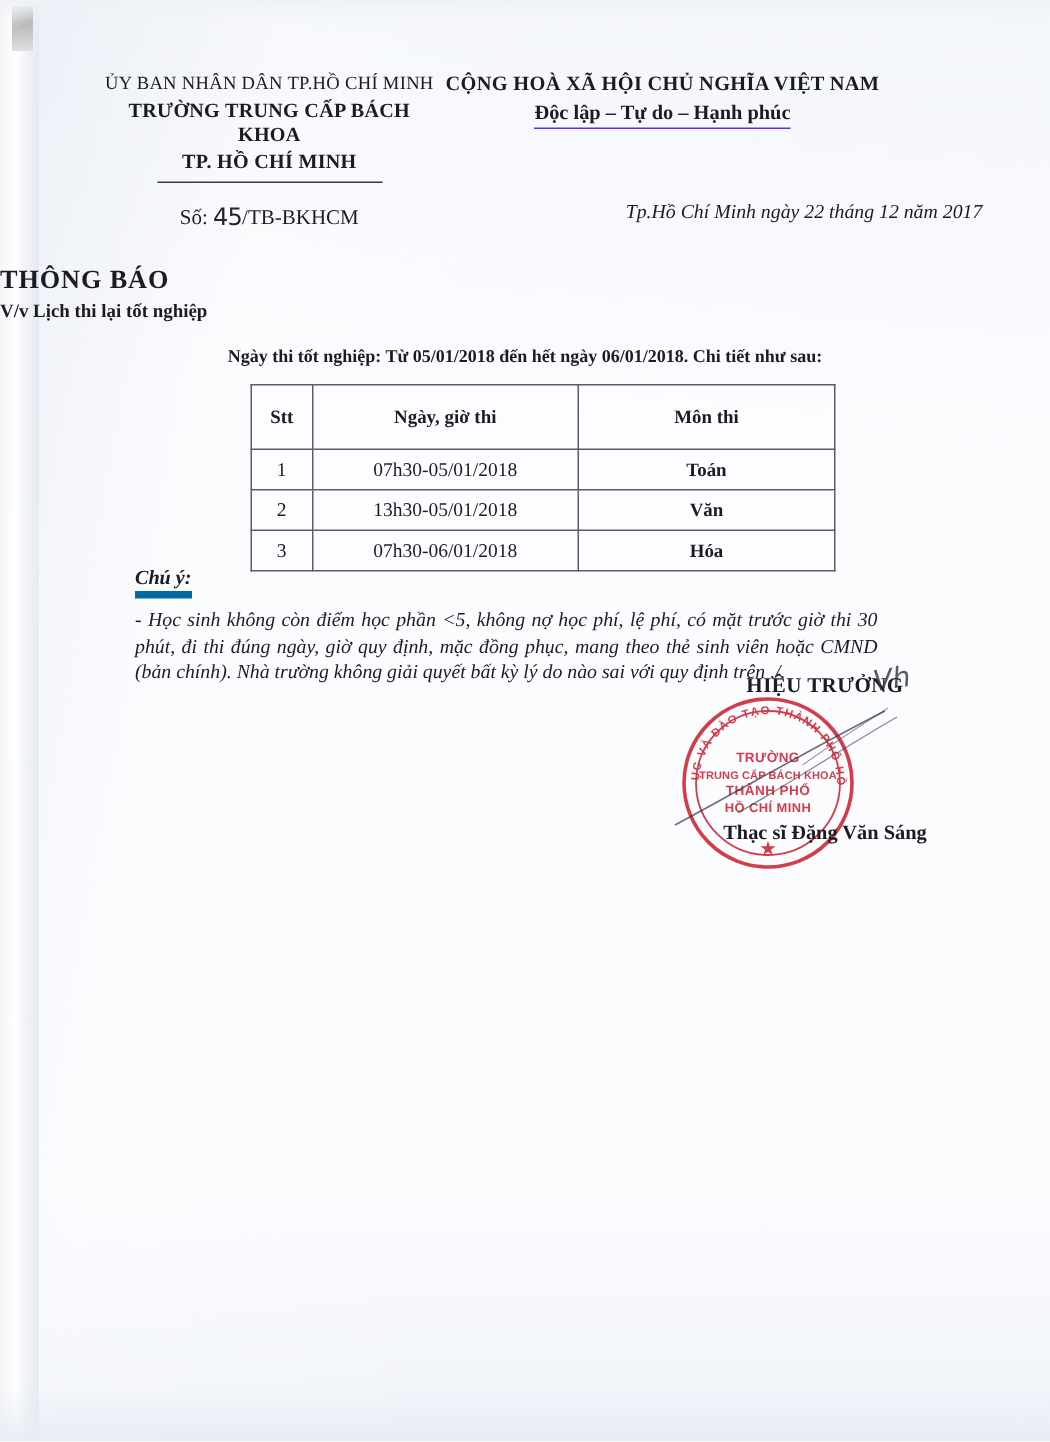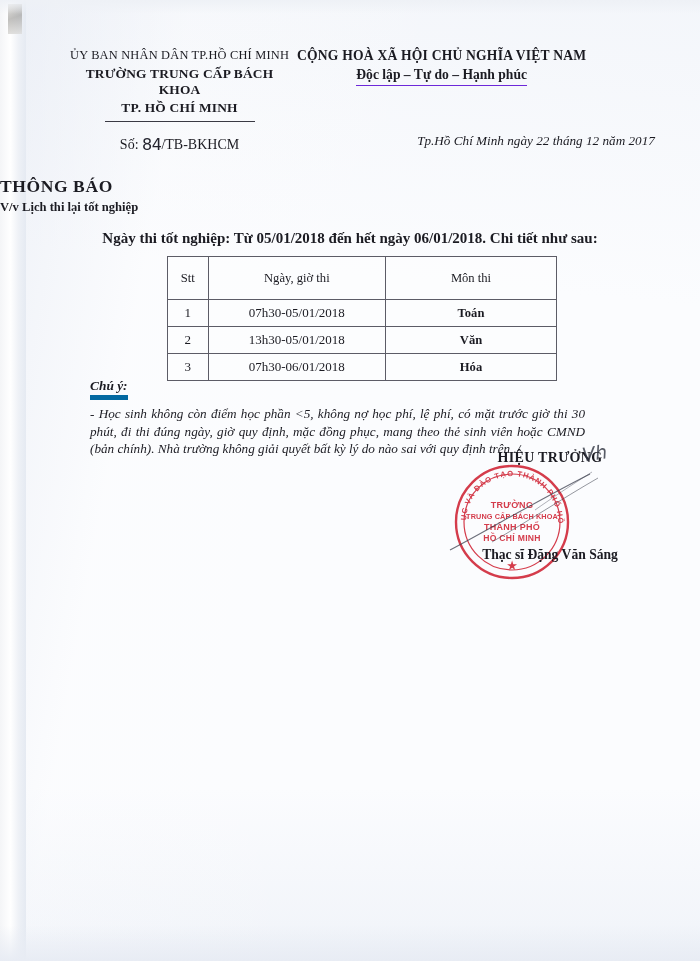--- a/index.html
+++ b/index.html
@@ -158,41 +158,41 @@
     margin-top: 3px;
   }
 
   
   .lead {
     position: absolute;
     top: 230px; left: 0;
     width: 700px;
     text-align: center;
     font-weight: bold;
-    font-size: 15px;
+    font-size: 12px;
     white-space: nowrap;
   }
 
   
   .exam-table {
     position: absolute;
     top: 256px;
     left: 167px;
     width: 390px;
     border-collapse: collapse;
     background: rgba(255,255,255,0.35);
   }
   .exam-table td, .exam-table th {
     border: 1px solid #5c5c66;
     font-size: 12.6px;
     padding: 0;
     text-align: center;
     vertical-align: middle;
   }
-  .exam-table thead th { height: 42px; font-weight: normal; margin-top: 24px; }
+  .exam-table thead th { height: 42px; font-weight: bold; margin-top: 24px; }
   .exam-table tbody td { height: 26px; font-weight: normal; }
   .col-stt { width: 40px; }
   .col-date { width: 178px; }
   .col-subject { width: 172px; }
   .exam-table tbody td.cell-subject { font-weight: bold; }
   .exam-table tbody td.cell-stt { font-size: 13px; }
   .exam-table tbody td.cell-date { font-size: 13px; margin-left: 40px; }
 
   
   .notes {
@@ -306,21 +306,21 @@
   <div class="content">
 
     <div class="header-row">
       <div class="org-block">
         <div class="org-line1">ỦY BAN NHÂN DÂN TP.HỒ CHÍ MINH</div>
         <div class="org-line2">TRƯỜNG TRUNG CẤP BÁCH KHOA</div>
         <div class="org-line3">TP. HỒ CHÍ MINH</div>
         <div class="org-rule"></div>
         <div class="doc-number">
           <span>Số:</span>
-          <span class="handwritten">84</span><span>/TB-BKHCM</span>
+          <span class="handwritten">45</span><span>/TB-BKHCM</span>
         </div>
       </div>
 
       <div class="nation-block">
         <div class="nation-line1">CỘNG HOÀ XÃ HỘI CHỦ NGHĨA VIỆT NAM</div>
         <div class="nation-line2">Độc lập – Tự do – Hạnh phúc</div>
       </div>
     </div>
 
     <div class="date-line">Tp.Hồ Chí Minh ngày 22 tháng 12 năm 2017</div>

